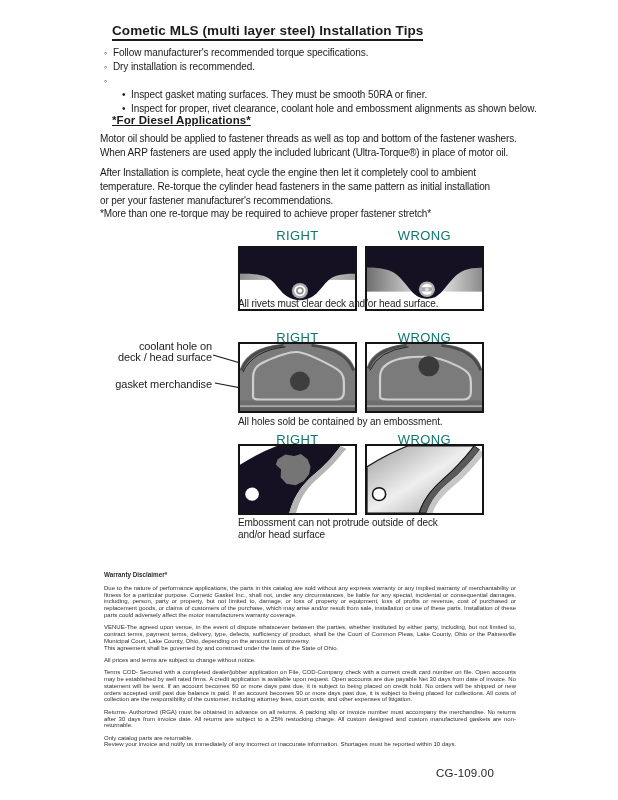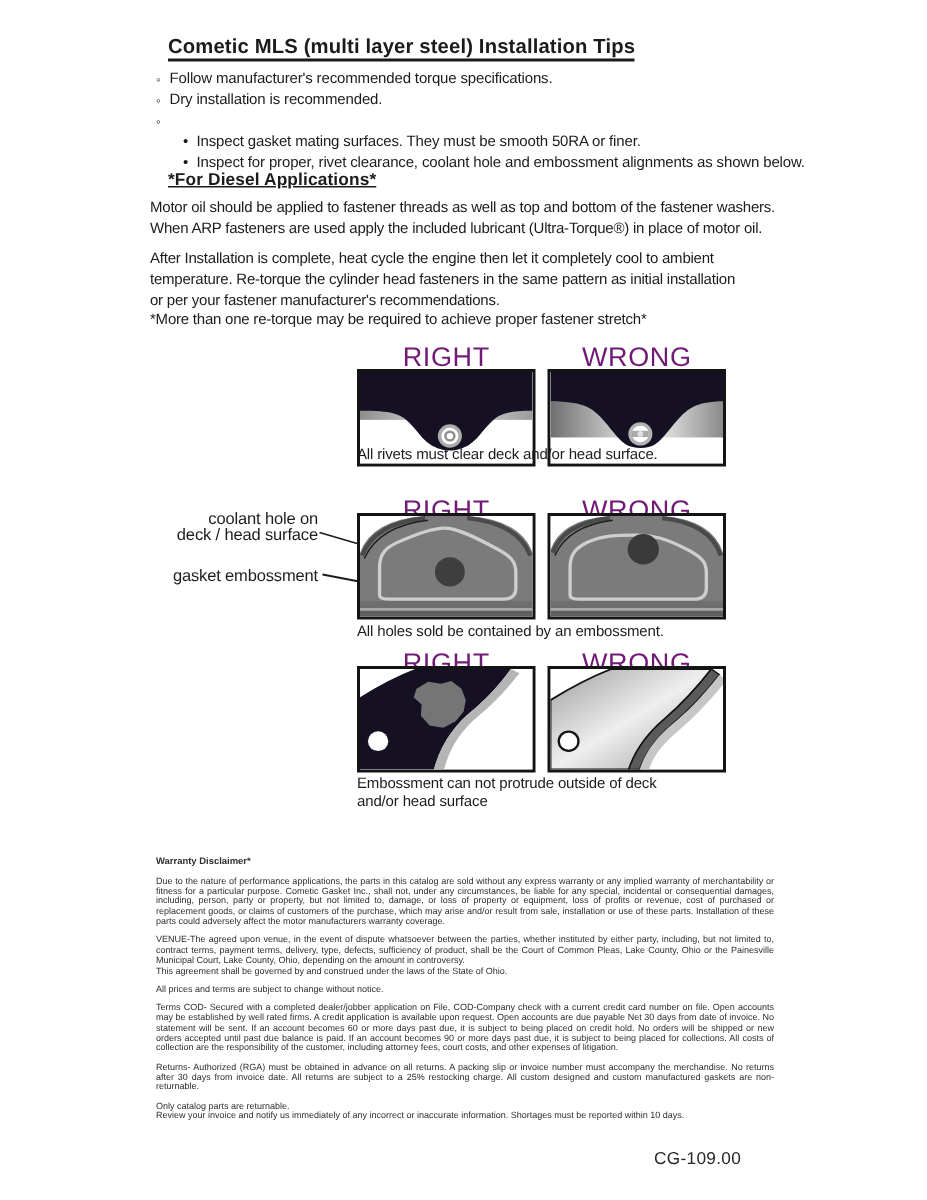--- a/index.html
+++ b/index.html
@@ -12,21 +12,21 @@
   .b-row{display:flex;align-items:flex-start;}
   .b-mark{width:9px;flex:none;font-size:9px;}
   .b-sub{margin-left:18px;}
   .b-sub .b-mark{font-size:10px;}
   #diesel-heading{left:112px;top:114px;font-size:11.5px;font-weight:bold;letter-spacing:.1px;text-decoration:underline;}
   .para{left:100px;width:490px;font-size:10px;line-height:14px;letter-spacing:-.15px;white-space:pre-line;}
   #para1{top:132px;}
   #para2{top:166px;}
   #retorque-note{top:207px;}
   #diagram-area{left:112px;top:226px;width:416px;height:334px;}
-  .rw-label{position:absolute;width:119px;text-align:center;font-size:18px;letter-spacing:.4px;color:#701a75;}
+  .rw-label{position:absolute;width:119px;text-align:center;font-size:13px;letter-spacing:.4px;color:#0f766e;}
   .col-l{left:126px;} .col-r{left:253px;}
   .dbox{position:absolute;width:119px;box-sizing:border-box;border:2px solid #141414;background:#fff;}
   .h65{height:65px;} .h71{height:71px;}
   .dbox svg{display:block;width:100%;height:100%;}
   .cap{position:absolute;left:126px;font-size:10px;letter-spacing:-.1px;color:#1c1c1c;white-space:pre-line;line-height:11.5px;}
   .leader-label{position:absolute;left:0;width:100px;text-align:right;font-size:11px;line-height:10.5px;
                 color:#1c1c1c;white-space:pre-line;letter-spacing:-.1px;}
   #legal{left:104px;top:572px;width:412px;font-size:6px;line-height:6.8px;color:#2e2e2e;
          text-align:justify;letter-spacing:0;}
   #legal-heading{font-weight:bold;font-size:6.3px;margin:0 0 6px 0;}
@@ -111,21 +111,21 @@
         <circle cx="62" cy="44" r="2" fill="#dedede"></circle>
       </svg>
     </div>
     <div class="cap" style="top:72px;">All rivets must clear deck and/or head surface.</div>
 
     <div class="rw-label col-l" style="top:104px;">RIGHT</div>
     <div class="rw-label col-r" style="top:104px;">WRONG</div>
 
     <div class="leader-label" style="top:115px;">coolant hole on
 deck / head surface</div>
-    <div class="leader-label" style="top:153px;">gasket embossment</div>
+    <div class="leader-label" style="top:153px;">gasket merchandise</div>
     <svg class="abs" style="left:0;top:0;width:416px;height:334px;pointer-events:none;" viewBox="0 0 416 334">
       <line x1="101" y1="129" x2="183" y2="153" stroke="#1c1c1c" stroke-width="1.2"></line>
       <line x1="103" y1="157" x2="150" y2="166" stroke="#1c1c1c" stroke-width="1.2"></line>
     </svg>
 
     <div class="dbox h71 col-l" style="top:116px;">
       <svg viewBox="0 0 119 71" preserveAspectRatio="none">
         <rect width="119" height="71" fill="#7b7b7b"></rect>
         <path d="M0,0 H44 Q8,3 0,26 Z" fill="#ffffff"></path>
         <path d="M119,0 H75 Q111,3 119,26 Z" fill="#ffffff"></path>

